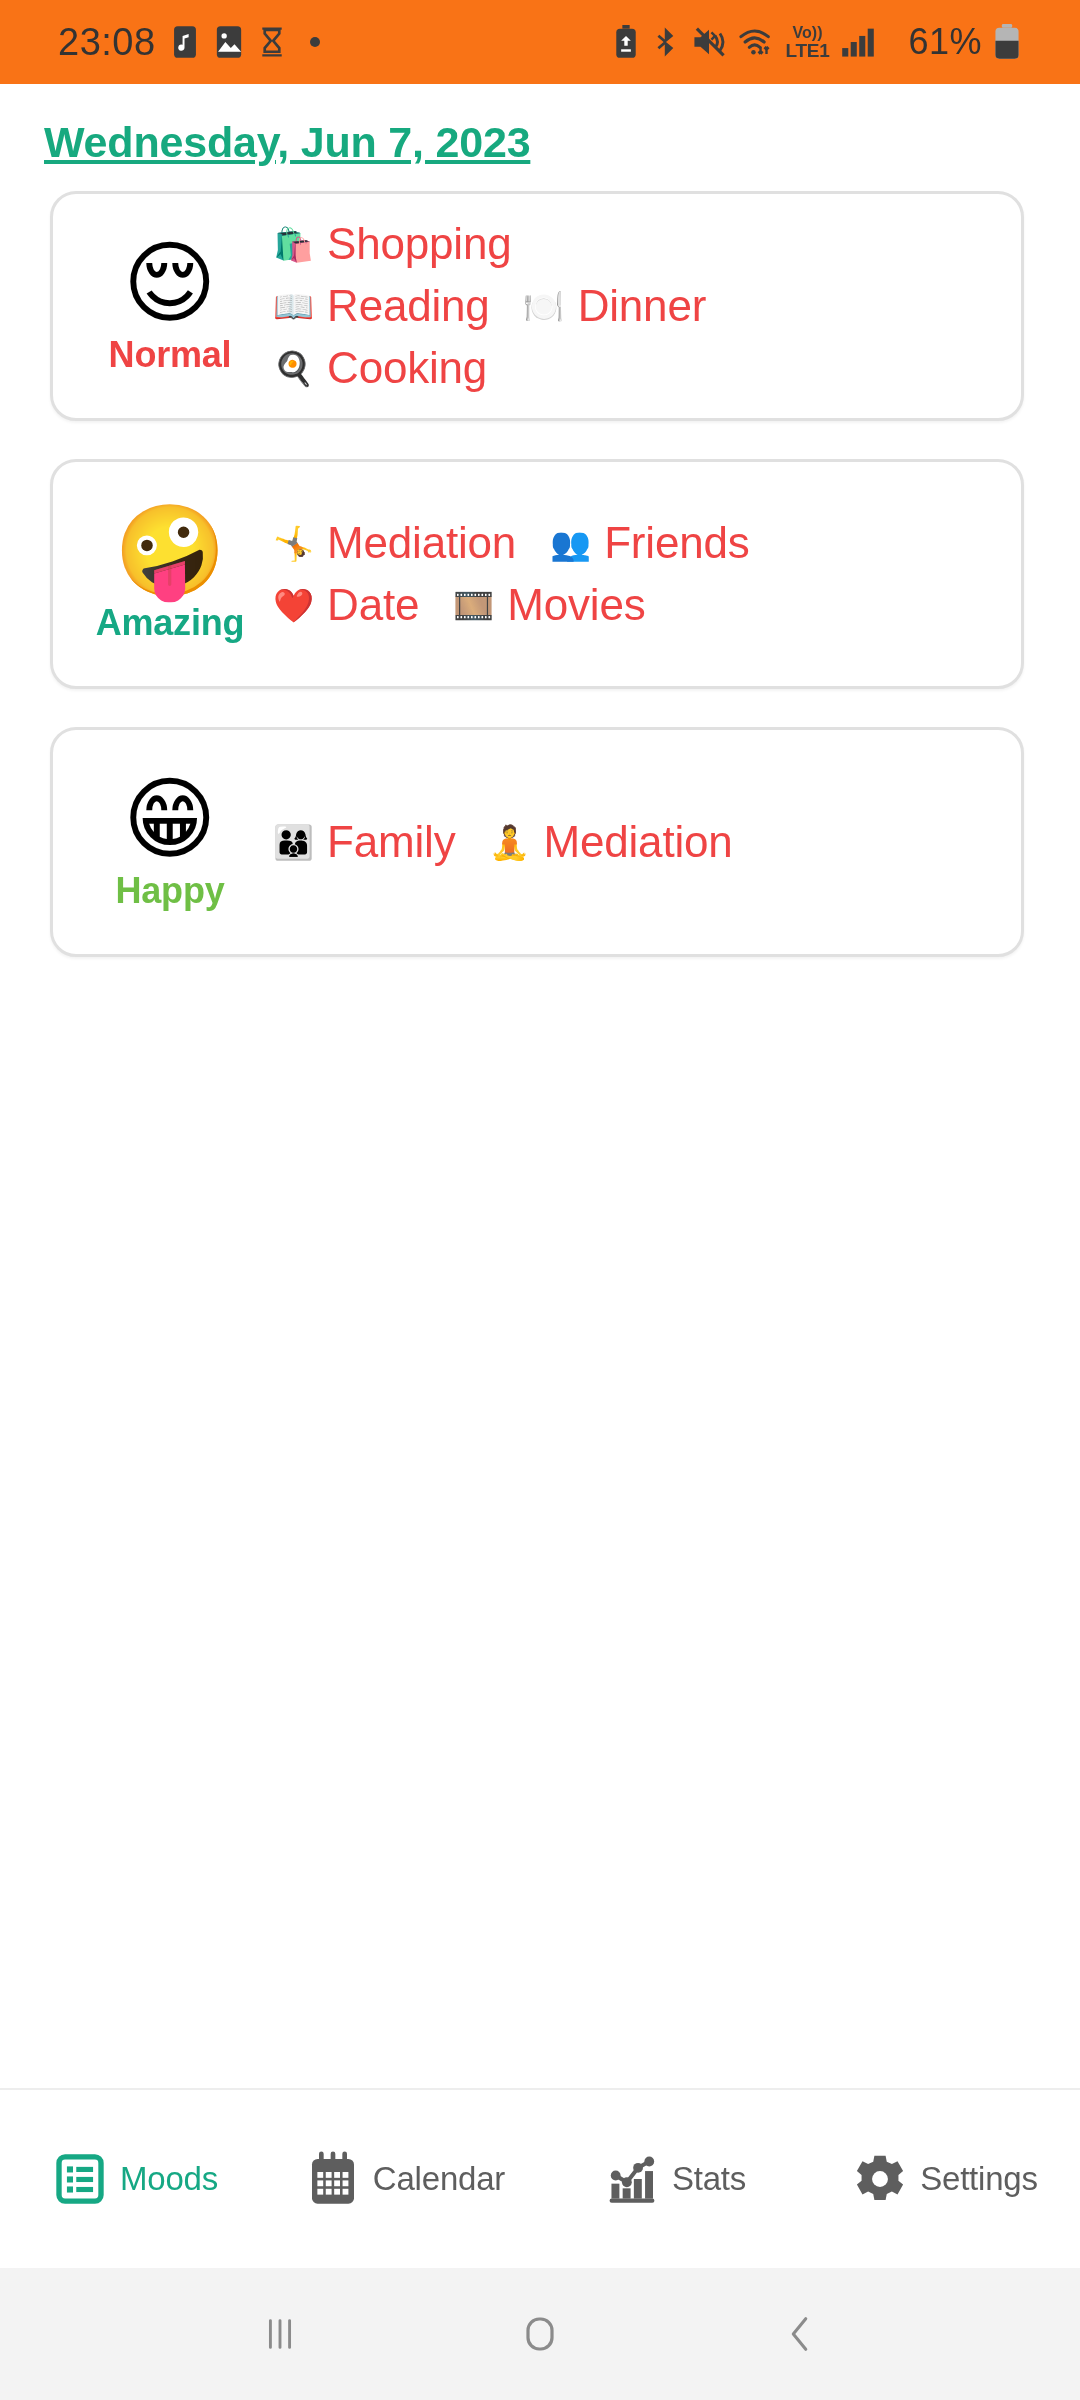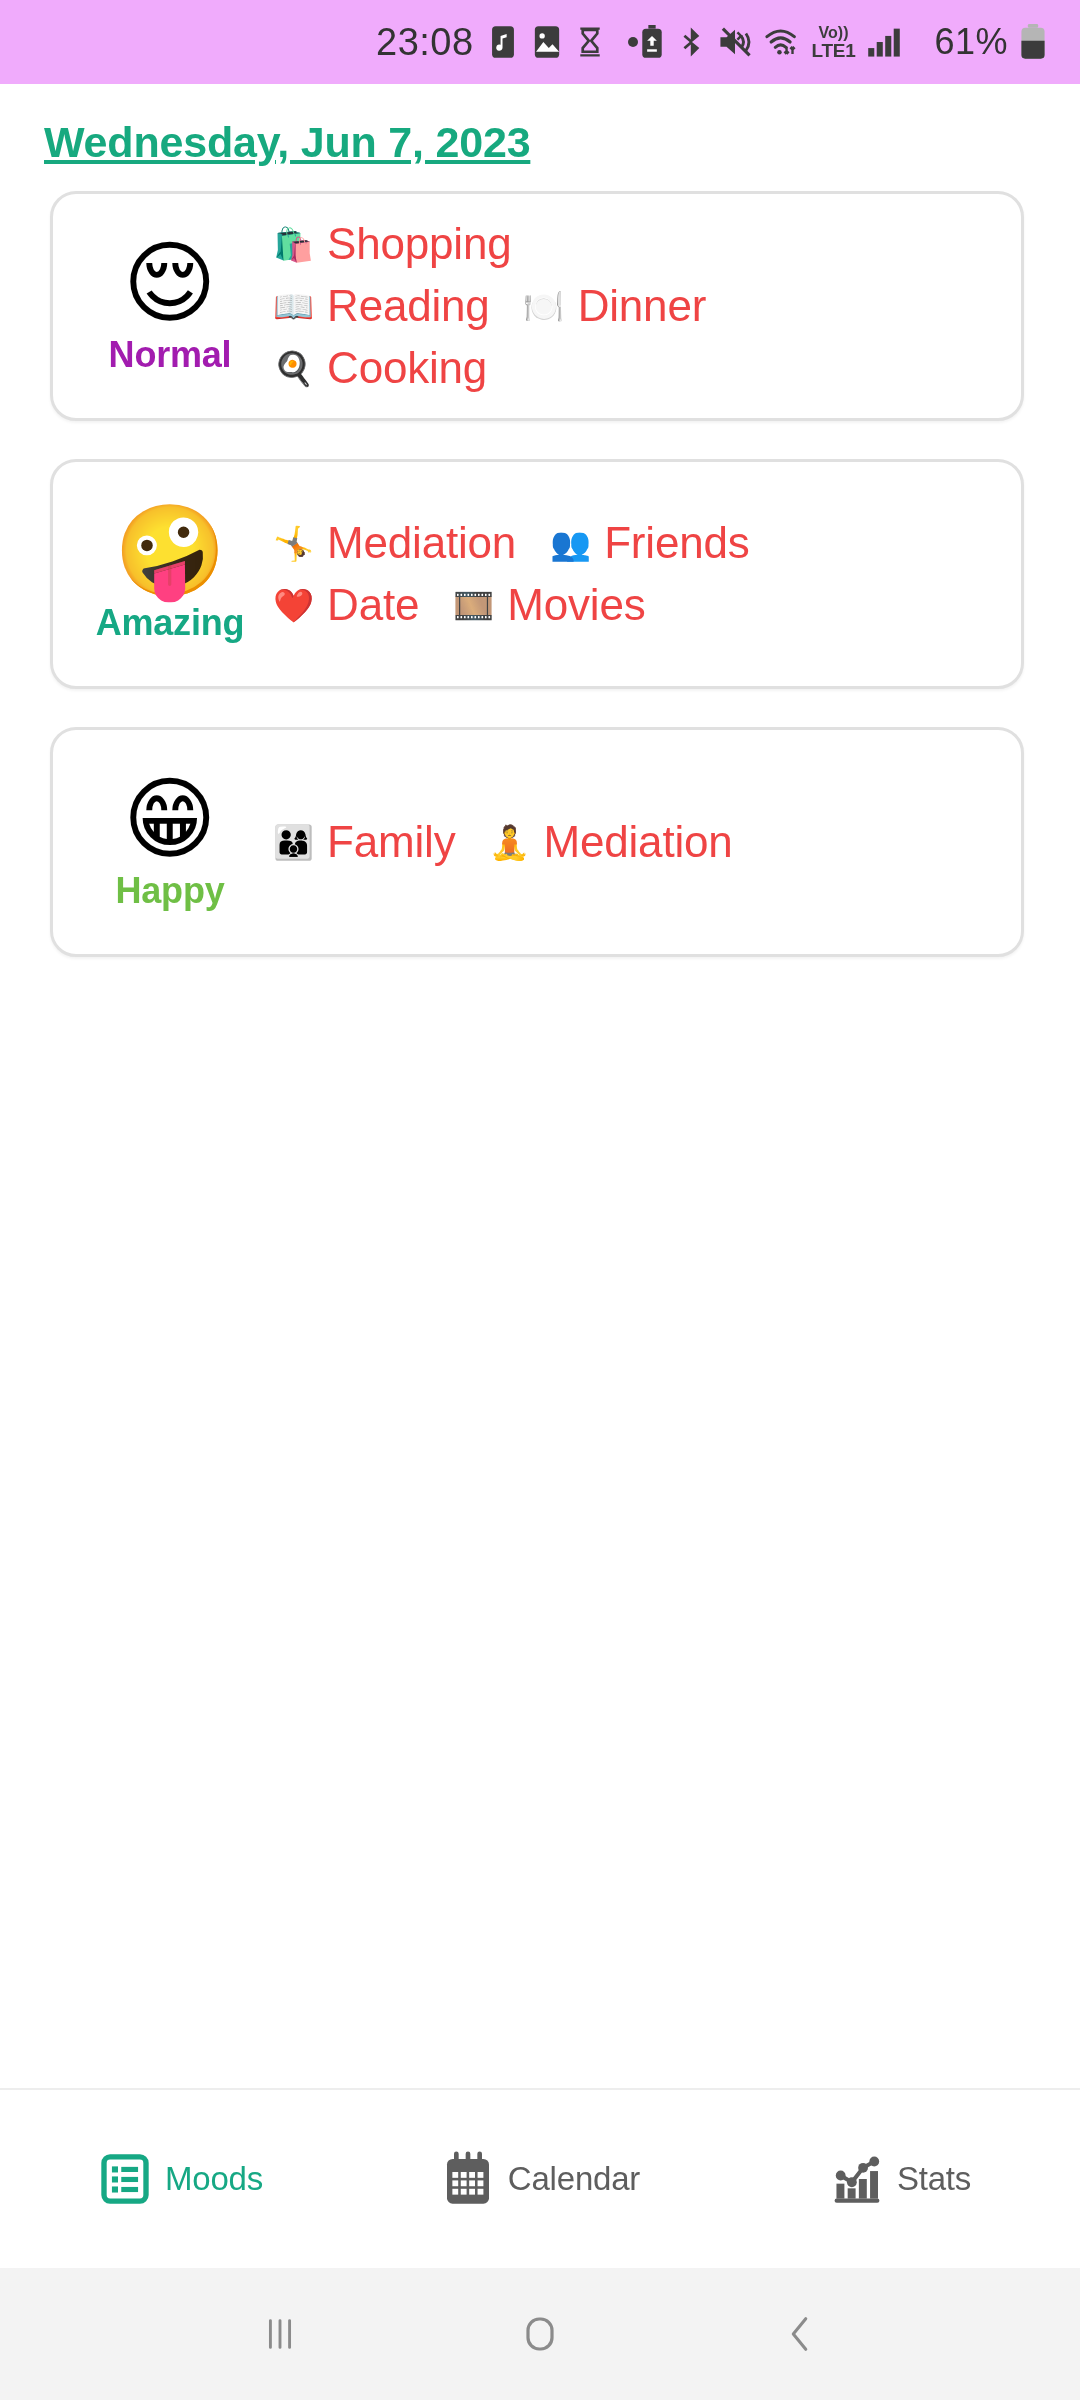--- a/index.html
+++ b/index.html
@@ -20,23 +20,23 @@
     display: flex;
     flex-direction: column;
   }
 
   
   .status-bar {
     height: 84px;
     flex: 0 0 84px;
     display: flex;
     align-items: center;
-    justify-content: flex-end;
-    padding: 0 34px 0 58px;
-    background: #f0abfc;
+    justify-content: space-between;
+    padding: 0 60px 0 58px;
+    background: #f97316;
     color: #3c3c3c;
   }
   .status-left {
     display: flex;
     align-items: center;
     gap: 14px;
   }
   .status-clock {
     font-size: 38px;
     letter-spacing: 0.5px;
@@ -309,21 +309,21 @@
     </div>
   </div>
 
   <div class="date-header">Wednesday, Jun 7, 2023</div>
 
   <div class="content">
 
     <div class="mood-card">
       <div class="mood-left">
         <span class="mood-emoji">😌</span>
-        <span class="mood-label" style="color:#a21caf">Normal</span>
+        <span class="mood-label" style="color:#ef4444">Normal</span>
       </div>
       <div class="mood-acts">
         <div class="act-row">
           <div class="act">
             <span class="act-emoji">🛍️</span>
             <span class="act-label">Shopping</span>
           </div>
         </div>
         <div class="act-row">
           <div class="act">
@@ -444,20 +444,29 @@
           <path d="M5 10.5 L9.8 13.4 L14.6 7.2 L19.4 4.5" fill="none" stroke="#5e5e5e" stroke-width="1.7"></path>
           <circle cx="5" cy="10.5" r="2.1" fill="#5e5e5e"></circle>
             <circle cx="9.8" cy="13.4" r="2.1" fill="#5e5e5e"></circle>
             <circle cx="14.6" cy="7.2" r="2.1" fill="#5e5e5e"></circle>
             <circle cx="19.4" cy="4.5" r="2.1" fill="#5e5e5e"></circle>
         </svg>
       </span>
       <span class="nav-label">Stats</span>
     </div>
 
+    <div class="nav-item">
+      <span class="nav-icon">
+        <svg width="56" height="56" viewBox="0 0 24 24">
+          <path d="M9.6 2h4.8l.5 2.6 2.2 1 2.4-1.2 2.4 4.2-2 1.7v2.4l2 1.7-2.4 4.2-2.4-1.2-2.2 1-.5 2.6H9.6l-.5-2.6-2.2-1-2.4 1.2-2.4-4.2 2-1.7v-2.4l-2-1.7L4.5 4.4l2.4 1.2 2.2-1z" fill="#5e5e5e"></path>
+          <circle cx="12" cy="12" r="3.4" fill="#ffffff"></circle>
+        </svg>
+      </span>
+      <span class="nav-label">Settings</span>
+    </div>
   </div>
 
   <div class="android-nav">
     <div class="anav-btn">
       <svg width="46" height="46" viewBox="0 0 24 24">
           <path d="M7 5v14M12 5v14M17 5v14" stroke="#8b8b8b" stroke-width="1.5" stroke-linecap="round"></path>
         </svg>
     </div>
     <div class="anav-btn">
       <svg width="48" height="48" viewBox="0 0 24 24">

